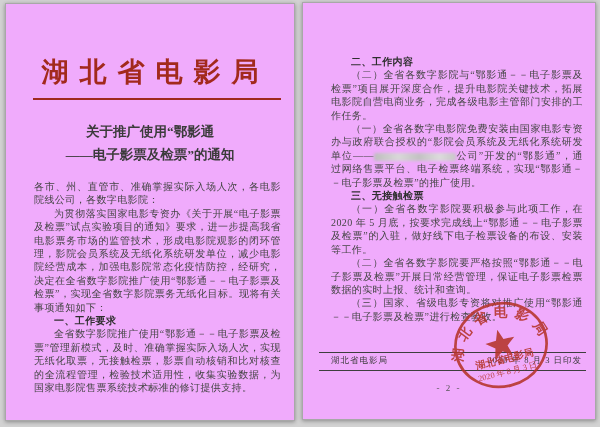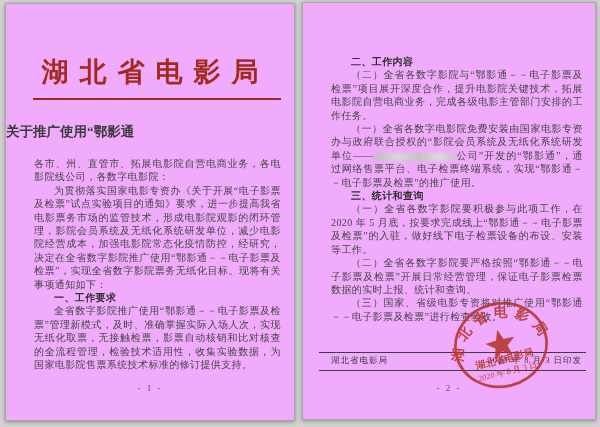--- a/index.html
+++ b/index.html
@@ -31,20 +31,21 @@
     text-indent:11px; 
     white-space:nowrap;
   }
   .red-rule{
     margin:8px 13px 0 27px;
     height:2px;
     background:#9e2a1e;
   }
   .doc-title{
     margin-top:20px;
+    text-align:center;
     font-size:13.5px;
     font-weight:bold;
     color:#3b3b3b;
     line-height:23px;
   }
   .body-block{
     margin:14px 13px 0 28px;
     font-size:10px;
     line-height:13.4px;
     color:#454545;
@@ -108,38 +109,39 @@
 <body>
 
 <div>
 
   <div class="page" id="page1">
     <div class="agency-header">湖北省电影局</div>
     <div class="red-rule"></div>
 
     <div class="doc-title">
       <div>关于推广使用“鄂影通</div>
+      <div>——电子影票及检票”的通知</div>
     </div>
 
     <div class="body-block">
-      <p>各市、州、直管市、拓展电影院自营电商业务，各电影院线公司，各数字电影院：</p>
+      <p>各市、州、直管市、准确掌握实际入场人次，各电影院线公司，各数字电影院：</p>
       <p class="indent">为贯彻落实国家电影专资办《关于开展“电子影票及检票”试点实验项目的通知》要求，进一步提高我省电影票务市场的监管技术，形成电影院观影的闭环管理，影院会员系统及无纸化系统研发单位，减少电影院经营成本，加强电影院常态化疫情防控，经研究，决定在全省数字影院推广使用“鄂影通－－电子影票及检票”，实现全省数字影院票务无纸化目标。现将有关事项通知如下：</p>
       <p class="sec-heading">一、工作要求</p>
       <p class="indent">全省数字影院推广使用“鄂影通－－电子影票及检票”管理新模式，及时、准确掌握实际入场人次，实现无纸化取票，无接触检票，影票自动核销和比对核查的全流程管理，检验技术适用性，收集实验数据，为国家电影院售票系统技术标准的修订提供支持。</p>
     </div>
 
     <div class="page-num">- 1 -</div>
   </div>
 
   <div class="page" id="page2">
     <div class="body-block">
       <p class="sec-heading">二、工作内容</p>
       <p class="indent">（二）全省各数字影院与“鄂影通－－电子影票及检票”项目展开深度合作，提升电影院关键技术，拓展电影院自营电商业务，完成各级电影主管部门安排的工作任务。</p>
       <p class="indent"><span>（一）全省各数字电影院免费安装由国家电影专资办与政府联合授权的“影院会员系统及无纸化系统研发单位——</span><span class="redact"></span><span>公司”开发的“鄂影通”，通过网络售票平台、电子检票终端系统，实现“鄂影通－－电子影票及检票”的推广使用。</span></p>
-      <p class="sec-heading">三、统计和查询</p>
+      <p class="sec-heading">三、无接触检票</p>
       <p class="indent">（一）全省各数字影院要积极参与此项工作，在 2020 年 5 月底，按要求完成线上“鄂影通－－电子影票及检票”的入驻，做好线下电子检票设备的布设、安装等工作。</p>
       <p class="indent">（二）全省各数字影院要严格按照“鄂影通－－电子影票及检票”开展日常经营管理，保证电子影票检票数据的实时上报、统计和查询。</p>
       <p class="indent">（三）国家、省级电影专资将对推广使用“鄂影通－－电子影票及检票”进行检查验收。</p>
     </div>
 
     <svg class="seal" viewBox="0 0 100 92">
       <ellipse cx="50" cy="46" rx="44" ry="40" fill="none" stroke="#b5342a" stroke-width="2.6"></ellipse>
       <path id="sealArc" d="M 12 62 A 39 35 0 1 1 88 62" fill="none"></path>
       <text font-size="13" font-weight="bold" fill="#b5342a" letter-spacing="6">
         <textPath href="#sealArc" startOffset="50%" text-anchor="middle">湖北省电影局</textPath>

